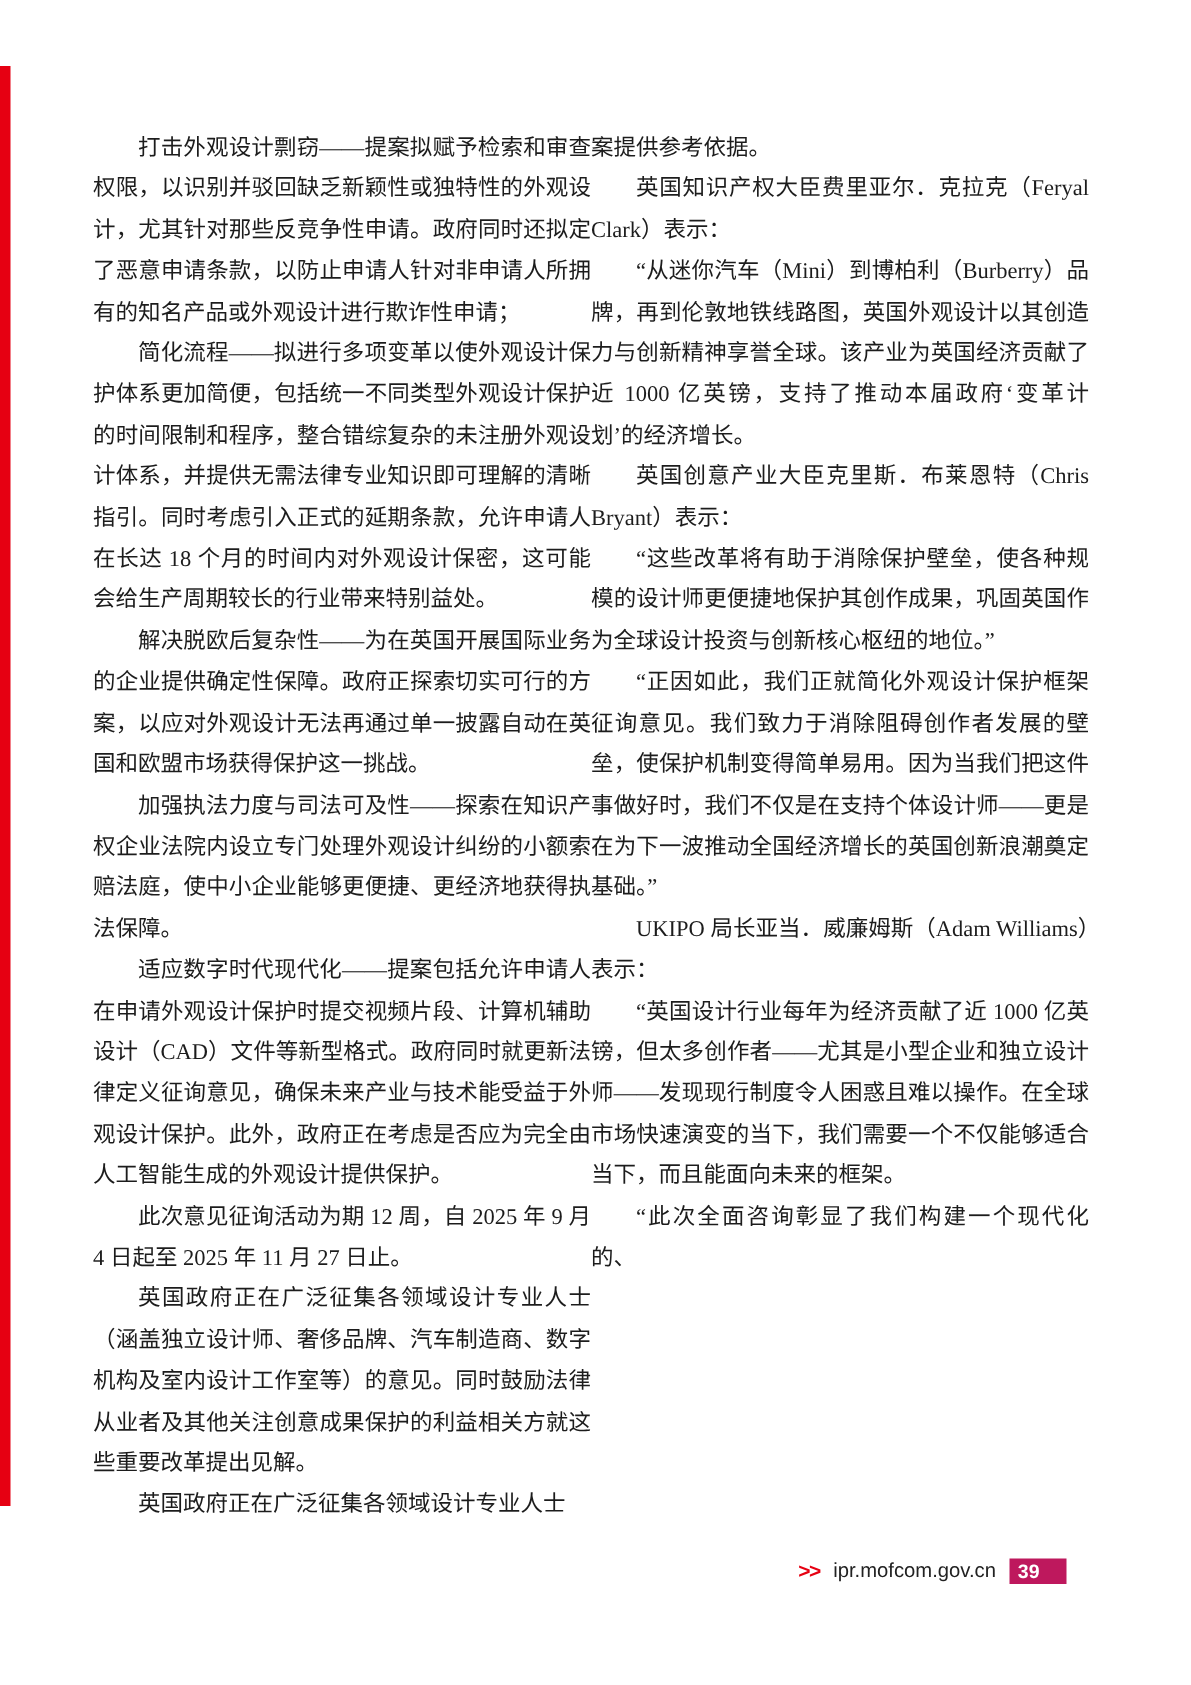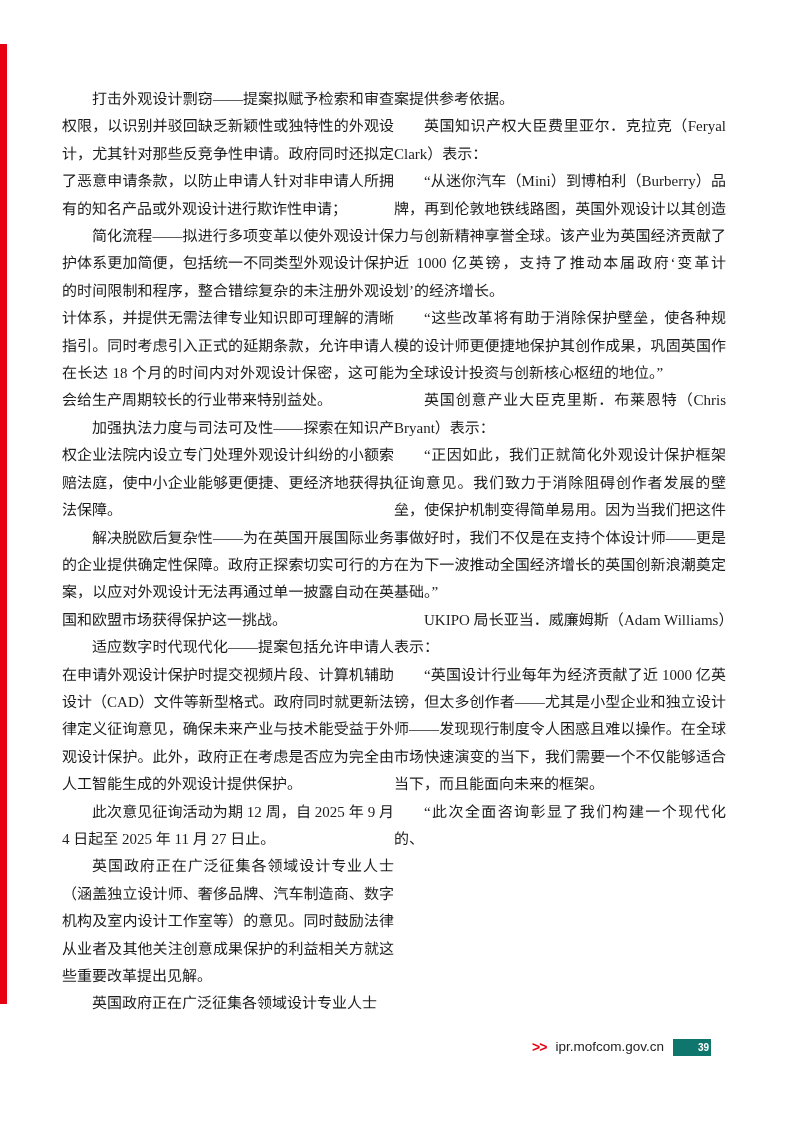--- a/index.html
+++ b/index.html
@@ -60,52 +60,52 @@
     color: #222222;
     font-size: 13.5px;
     line-height: 1;
   }
   .footer .page-num {
     display: flex;
     align-items: center;
     justify-content: flex-end;
     width: 38px;
     height: 17px;
-    background: #0f766e;
+    background: #be185d;
     color: #ffffff;
-    font-size: 10px;
+    font-size: 13px;
     font-weight: bold;
-    padding-right: 2px;
+    padding-right: 18px;
     box-sizing: border-box;
   }
 </style>
 </head>
 <body>
 
 <div class="page">
 
   <div class="edge-bar"></div>
 
   <main class="columns">
     <section class="col">
         <p class="para">打击外观设计剽窃——提案拟赋予检索和审查权限，以识别并驳回缺乏新颖性或独特性的外观设计，尤其针对那些反竞争性申请。政府同时还拟定了恶意申请条款，以防止申请人针对非申请人所拥有的知名产品或外观设计进行欺诈性申请；</p>
         <p class="para">简化流程——拟进行多项变革以使外观设计保护体系更加简便，包括统一不同类型外观设计保护的时间限制和程序，整合错综复杂的未注册外观设计体系，并提供无需法律专业知识即可理解的清晰指引。同时考虑引入正式的延期条款，允许申请人在长达 18 个月的时间内对外观设计保密，这可能会给生产周期较长的行业带来特别益处。</p>
+        <p class="para">解决脱欧后复杂性——为在英国开展国际业务的企业提供确定性保障。政府正探索切实可行的方案，以应对外观设计无法再通过单一披露自动在英国和欧盟市场获得保护这一挑战。</p>
         <p class="para">加强执法力度与司法可及性——探索在知识产权企业法院内设立专门处理外观设计纠纷的小额索赔法庭，使中小企业能够更便捷、更经济地获得执法保障。</p>
-        <p class="para">解决脱欧后复杂性——为在英国开展国际业务的企业提供确定性保障。政府正探索切实可行的方案，以应对外观设计无法再通过单一披露自动在英国和欧盟市场获得保护这一挑战。</p>
         <p class="para">适应数字时代现代化——提案包括允许申请人在申请外观设计保护时提交视频片段、计算机辅助设计（CAD）文件等新型格式。政府同时就更新法律定义征询意见，确保未来产业与技术能受益于外观设计保护。此外，政府正在考虑是否应为完全由人工智能生成的外观设计提供保护。</p>
         <p class="para">此次意见征询活动为期 12 周，自 2025 年 9 月 4 日起至 2025 年 11 月 27 日止。</p>
         <p class="para">英国政府正在广泛征集各领域设计专业人士（涵盖独立设计师、奢侈品牌、汽车制造商、数字机构及室内设计工作室等）的意见。同时鼓励法律从业者及其他关注创意成果保护的利益相关方就这些重要改革提出见解。</p>
         <p class="para">英国政府正在广泛征集各领域设计专业人士</p>
       </section>
     <section class="col">
         <p class="para no-indent">案提供参考依据。</p>
         <p class="para">英国知识产权大臣费里亚尔．克拉克（Feryal Clark）表示：</p>
         <p class="para">“从迷你汽车（Mini）到博柏利（Burberry）品牌，再到伦敦地铁线路图，英国外观设计以其创造力与创新精神享誉全球。该产业为英国经济贡献了近 1000 亿英镑，支持了推动本届政府‘变革计划’的经济增长。</p>
+        <p class="para">英国创意产业大臣克里斯．布莱恩特（Chris Bryant）表示：</p>
         <p class="para">“这些改革将有助于消除保护壁垒，使各种规模的设计师更便捷地保护其创作成果，巩固英国作为全球设计投资与创新核心枢纽的地位。”</p>
-        <p class="para">英国创意产业大臣克里斯．布莱恩特（Chris Bryant）表示：</p>
         <p class="para">“正因如此，我们正就简化外观设计保护框架征询意见。我们致力于消除阻碍创作者发展的壁垒，使保护机制变得简单易用。因为当我们把这件事做好时，我们不仅是在支持个体设计师——更是在为下一波推动全国经济增长的英国创新浪潮奠定基础。”</p>
         <p class="para">UKIPO 局长亚当．威廉姆斯（Adam Williams）表示：</p>
         <p class="para">“英国设计行业每年为经济贡献了近 1000 亿英镑，但太多创作者——尤其是小型企业和独立设计师——发现现行制度令人困惑且难以操作。在全球市场快速演变的当下，我们需要一个不仅能够适合当下，而且能面向未来的框架。</p>
         <p class="para">“此次全面咨询彰显了我们构建一个现代化的、</p>
       </section>
   </main>
 
   <footer class="footer">
     <span class="chevrons">&gt;&gt;</span>
     <span class="site-url">ipr.mofcom.gov.cn</span>

